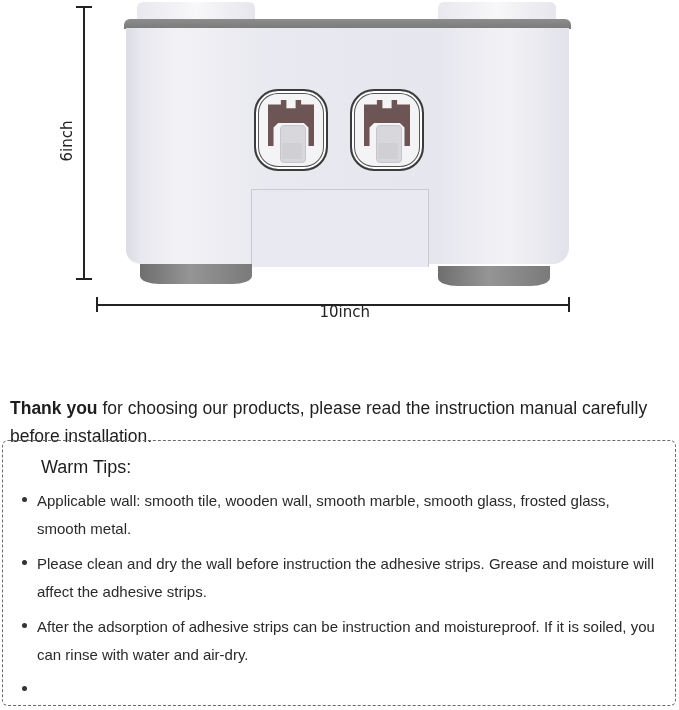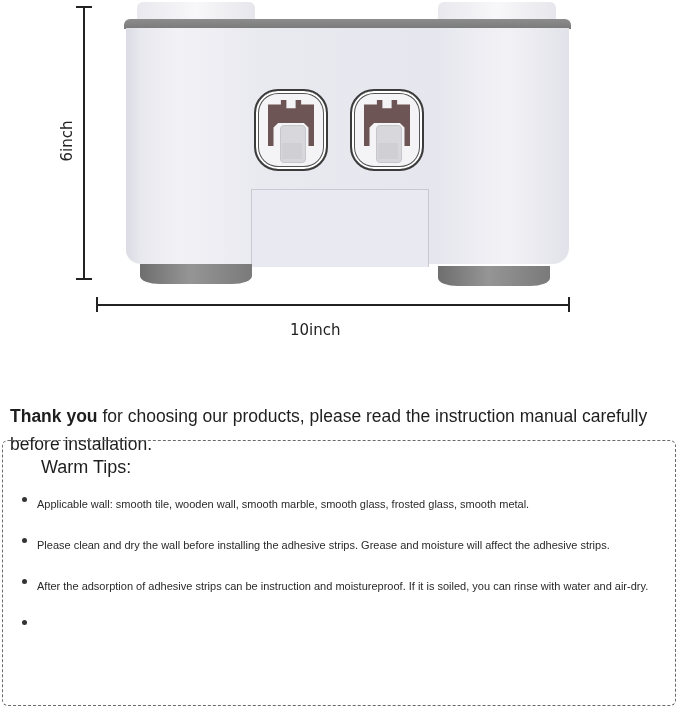--- a/index.html
+++ b/index.html
@@ -7,21 +7,21 @@
 
     .product { position:absolute; left:0; top:0; width:679px; height:350px; }
     
     .dim-v { position:absolute; left:83px; top:7px; width:2px; height:273px; background:#222; }
     .dim-v-cap-top { position:absolute; left:76px; top:6px; width:16px; height:2px; background:#222; }
     .dim-v-cap-bot { position:absolute; left:76px; top:278px; width:16px; height:2px; background:#222; }
     .dim-v-label { position:absolute; left:42px; top:132px; width:50px; font-size:15px; color:#222; transform:rotate(-90deg); transform-origin:center; text-align:center; font-family:"DejaVu Sans", sans-serif; }
     .dim-h { position:absolute; left:97px; top:304px; width:473px; height:2px; background:#222; }
     .dim-h-cap-l { position:absolute; left:96px; top:297px; width:2px; height:15px; background:#222; }
     .dim-h-cap-r { position:absolute; left:568px; top:297px; width:2px; height:15px; background:#222; }
-    .dim-h-label { position:absolute; left:290px; top:321px; width:80px; text-align:left; font-size:15px; color:#222; font-family:"DejaVu Sans", sans-serif; }
+    .dim-h-label { position:absolute; left:290px; top:303px; width:80px; text-align:right; font-size:15px; color:#222; font-family:"DejaVu Sans", sans-serif; }
 
     
     .cup-top { position:absolute; top:2px; height:18px; width:118px; background:linear-gradient(90deg,#e8e8ee,#f8f8fa 50%,#e6e6ec); border-radius:6px 6px 0 0; }
     .cup-top.l { left:137px; }
     .cup-top.r { left:438px; }
     .top-rim { position:absolute; left:124px; top:19px; width:447px; height:10px; background:linear-gradient(180deg,#8c8c8c,#7a7a7a); border-radius:6px 6px 0 0; }
     .body-main { position:absolute; left:126px; top:28px; width:443px; height:236px; background:linear-gradient(90deg,#e4e4ec 0%,#f2f2f6 12%,#e9e9f0 30%,#e6e6ee 70%,#f2f2f6 86%,#e2e2ea 100%); border-radius:0 0 16px 16px; }
     .body-left-shadow { position:absolute; left:126px; top:28px; width:14px; height:236px; background:linear-gradient(90deg,#dcdce4,rgba(230,230,238,0)); border-radius:0 0 0 16px; }
     .drawer { position:absolute; left:251px; top:189px; width:178px; height:78px; background:#e9e9f1; border:1px solid #c9c9d3; border-bottom:none; box-sizing:border-box; }
     .foot { position:absolute; top:264px; height:20px; width:112px; background:linear-gradient(90deg,#6e6e6e,#959595 45%,#7a7a7a); border-radius:0 0 20px 20px / 0 0 8px 8px; }
@@ -29,28 +29,28 @@
     .foot.r { left:438px; top:266px; }
 
     .dispenser { position:absolute; top:89px; width:74px; height:82px; border:2.5px solid #3b3b3b; border-radius:24px; background:#f4f4f7; box-sizing:border-box; box-shadow:inset 0 0 0 2px #fff, inset 0 0 0 3px #555; }
     .dispenser.l { left:254px; }
     .dispenser.r { left:350px; }
     .clip { position:absolute; left:12px; top:9px; width:46px; height:46px; background:#6d5555; clip-path:polygon(0 10%,28% 10%,28% 0,40% 0,40% 18%,60% 18%,60% 0,72% 0,72% 10%,100% 10%,100% 100%,88% 100%,88% 60%,78% 50%,22% 50%,12% 60%,12% 100%,0 100%); }
     .nozzle { position:absolute; left:24px; top:34px; width:24px; height:36px; background:#d8d8dc; border-radius:4px; border:1px solid #c6c6cc; }
     .nozzle-lower { position:absolute; left:26px; top:52px; width:20px; height:16px; background:#cfcfd4; }
 
     
-    .intro { position:absolute; left:10px; top:384px; width:660px; font-size:17.5px; line-height:28px; color:#1e1e1e; }
+    .intro { position:absolute; left:10px; top:376px; width:660px; font-size:17.5px; line-height:28px; color:#1e1e1e; }
     .intro b { font-weight:bold; }
 
     
     .tips { position:absolute; left:2px; top:440px; width:674px; height:266px; border:1px dashed #6a6a6a; border-radius:6px; box-sizing:border-box; }
     .tips-title { position:absolute; left:38px; top:16px; font-size:18px; color:#1e1e1e; }
     .tips-list { position:absolute; left:16px; top:46px; width:640px; margin:0; padding:0; list-style:none; }
-    .tip { position:relative; padding-left:18px; font-size:11px; line-height:34px; color:#2a2a2a; margin-bottom:7px; }
+    .tip { position:relative; padding-left:18px; font-size:15px; line-height:28px; color:#2a2a2a; margin-bottom:7px; }
     .bullet { position:absolute; left:3px; top:10px; width:5px; height:5px; border-radius:50%; background:#333; }
   </style>
 </head>
 <body>
 
 <div class="product">
   <div class="dim-v"></div>
   <div class="dim-v-cap-top"></div>
   <div class="dim-v-cap-bot"></div>
   <div class="dim-v-label">6inch</div>
@@ -81,17 +81,17 @@
   <div class="dim-h-cap-r"></div>
   <div class="dim-h-label">10inch</div>
 </div>
 
 <p class="intro"><b>Thank you</b><span> for choosing our products, please read the instruction manual carefully before installation.</span></p>
 
 <div class="tips">
   <div class="tips-title">Warm Tips:</div>
   <ul class="tips-list">
     <li class="tip"><span class="bullet"></span><span>Applicable wall: smooth tile, wooden wall, smooth marble, smooth glass, frosted glass, smooth metal.</span></li>
-    <li class="tip"><span class="bullet"></span><span>Please clean and dry the wall before installing the adhesive strips. Grease and moisture will affect the adhesive strips.</span></li>
+    <li class="tip"><span class="bullet"></span><span>Please clean and dry the wall before instruction the adhesive strips. Grease and moisture will affect the adhesive strips.</span></li>
     <li class="tip"><span class="bullet"></span><span>After the adsorption of adhesive strips can be instruction and moistureproof. If it is soiled, you can rinse with water and air-dry.</span></li>
     <li class="tip"><span class="bullet"></span></li>
   </ul>
 </div>
 
 </body></html>

